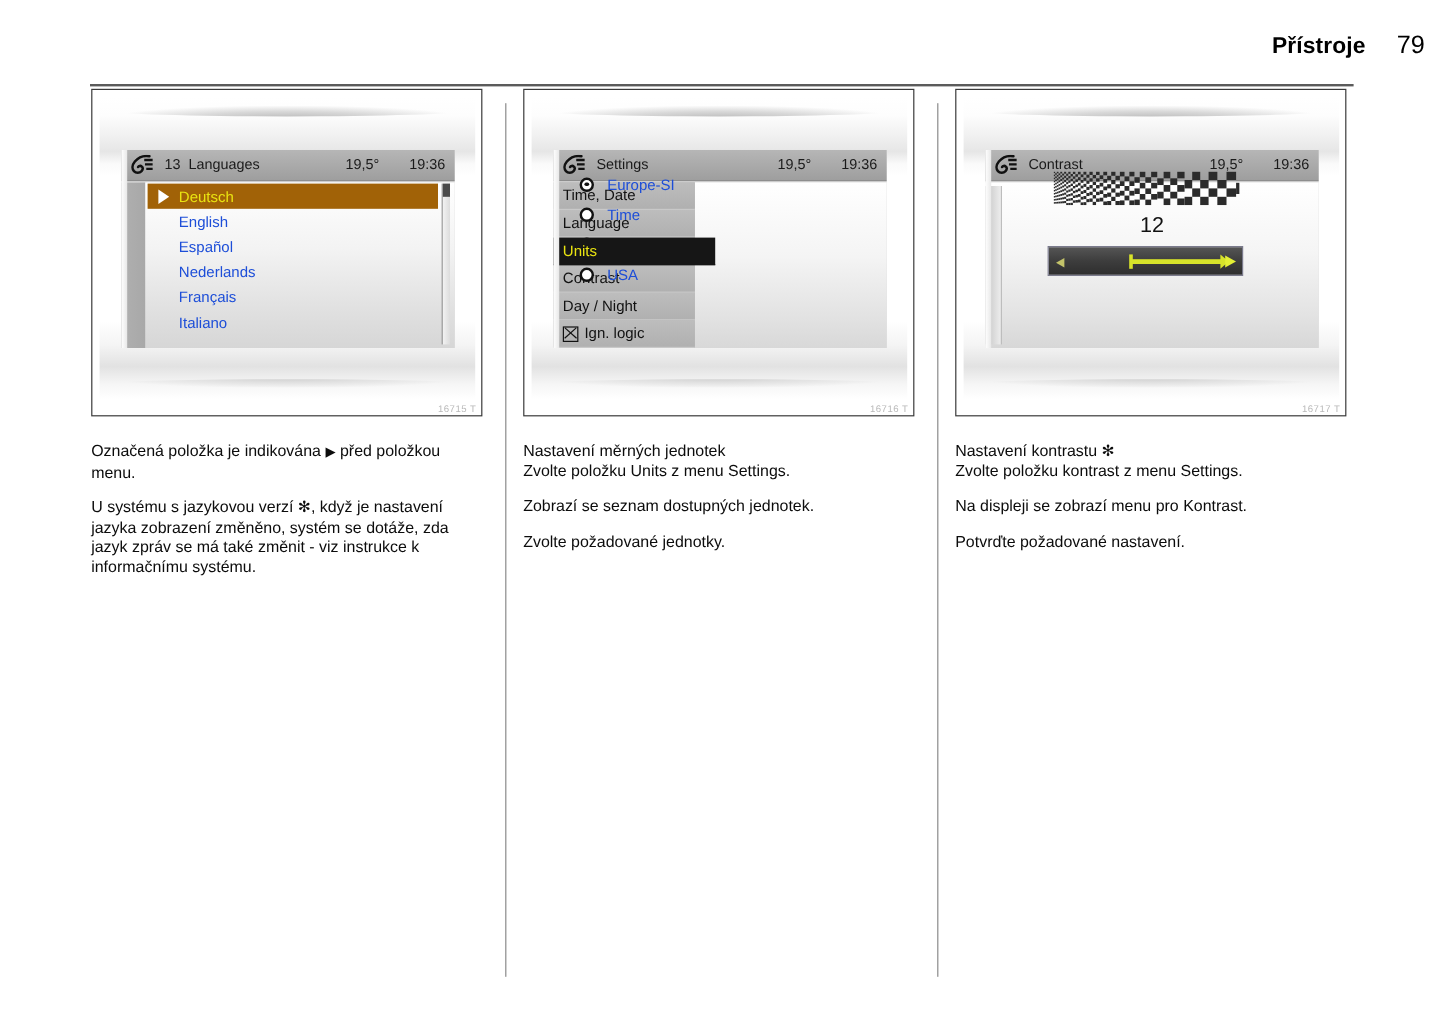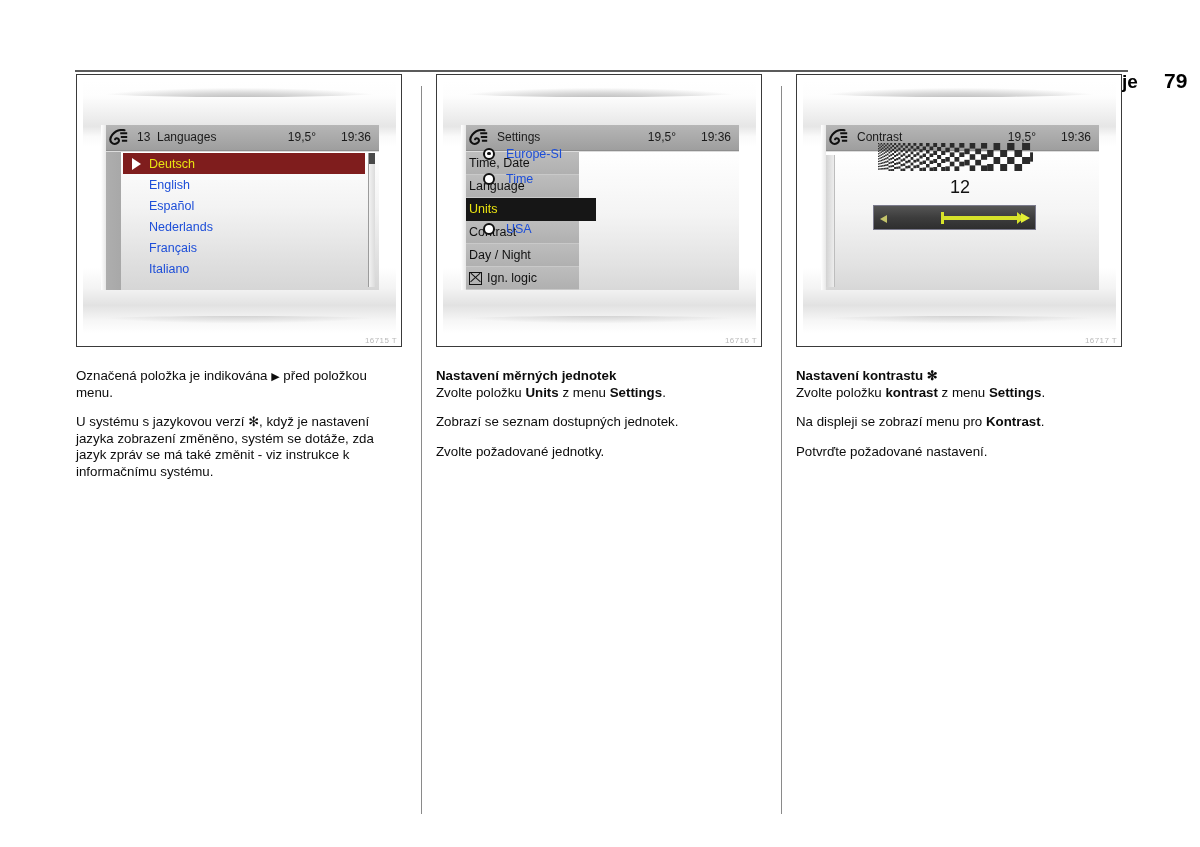--- a/index.html
+++ b/index.html
@@ -22,27 +22,26 @@
     height: 34px;
     text-align: right;
   }
   #page-header .ttl {
     font-size: 19px;
     font-weight: bold;
     letter-spacing: .1px;
   }
   #page-header .pno {
     font-size: 21px;
-    font-weight: bold;
+    font-weight: normal;
     display: inline-block;
     width: 62px;
     text-align: left;
     padding-left: 26px;
     box-sizing: border-box;
-    margin-top: 43px;
   }
   #header-rule {
     position: absolute;
     left: 75px; top: 70px;
     width: 1053px; height: 2px;
     background: #5b5b5b;
   }
 
   
   .col-divider {
@@ -165,21 +164,21 @@
   }
   .lang-row {
     height: 21px;
     font-size: 12.5px;
     color:#1d4ed8;
     display:flex; align-items:center;
     padding-left: 26px;
     box-sizing: border-box;
   }
   .lang-row.sel {
-    background:#7f1d1d;
+    background:#a16207;
     color:#e9e311;
     padding-left: 0;
   }
   .lang-row.sel .arrow {
     width: 0; height: 0;
     border-left: 9px solid #ffffff;
     border-top: 6px solid transparent;
     border-bottom: 6px solid transparent;
     margin-left: 9px; margin-right: 8px;
   }
@@ -314,21 +313,21 @@
 
   
   .copy { margin-top: 21px; width: 322px; }
   .copy p {
     margin: 0 0 13px 0;
     font-size: 13.3px;
     line-height: 16.6px;
     color:#0c0c0c;
     font-family: "Liberation Sans", sans-serif;
   }
-  .copy b { font-weight: bold; }
+  .copy b { font-weight: normal; }
   .glyph-tri { font-size: 11px; letter-spacing:0; }
   .glyph-dot { font-size: 12px; }
   .glyph-star { font-size: 13px; }
 </style>
 </head>
 <body>
 
 <div id="page-header">
   <span class="ttl">Přístroje</span><span class="pno">79</span>
 </div>

